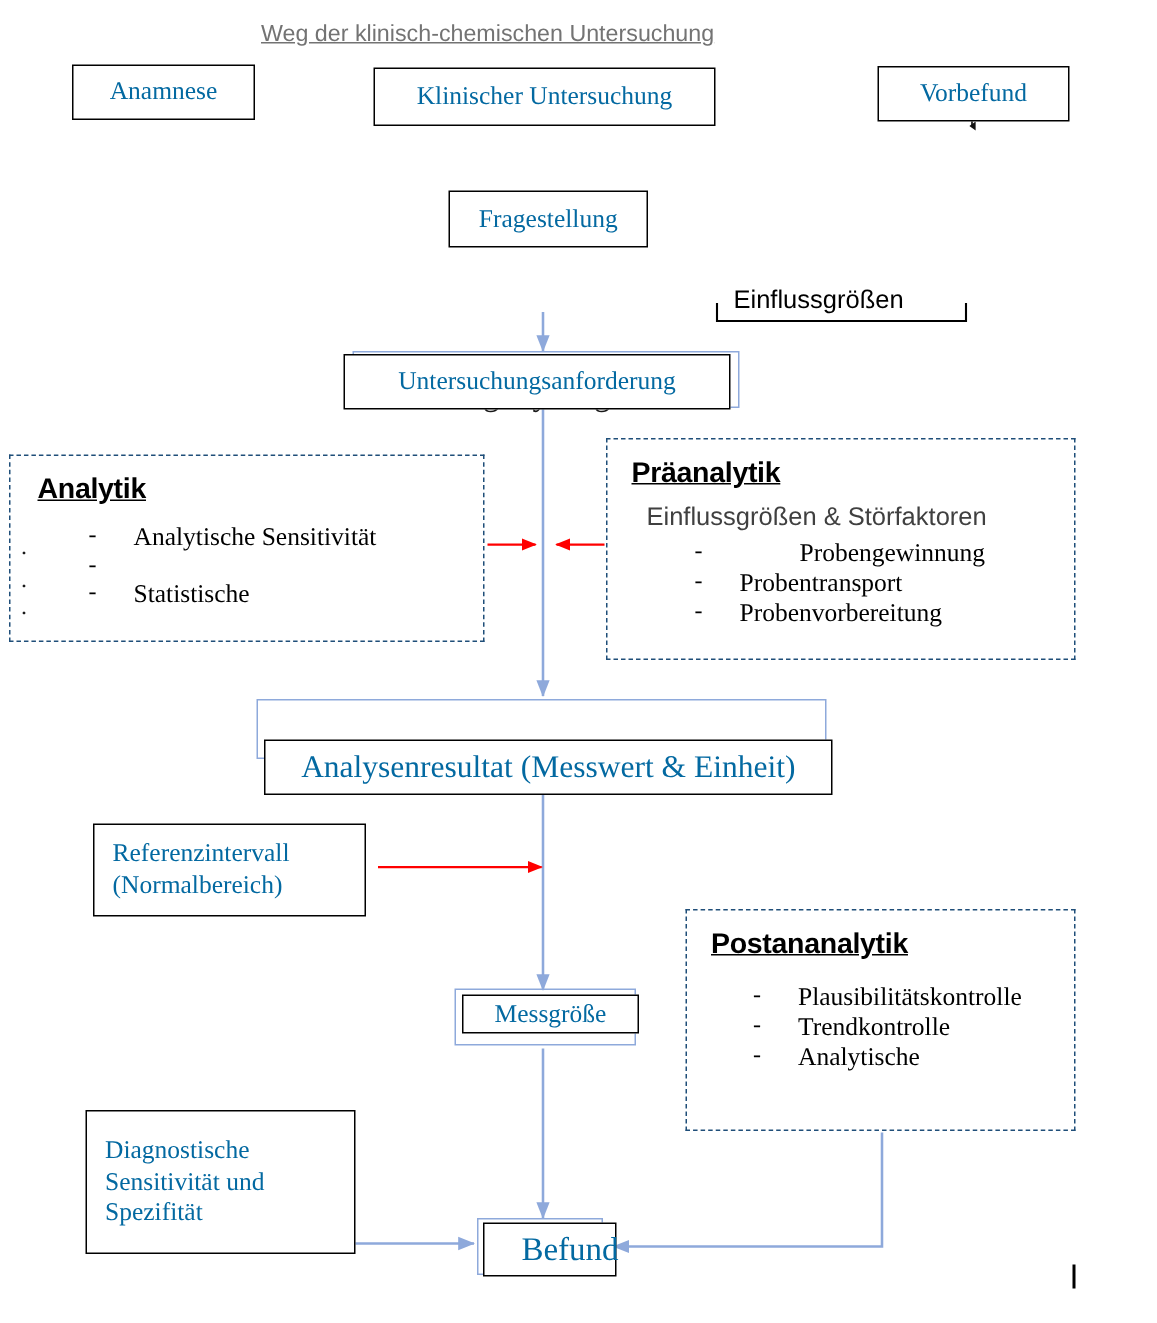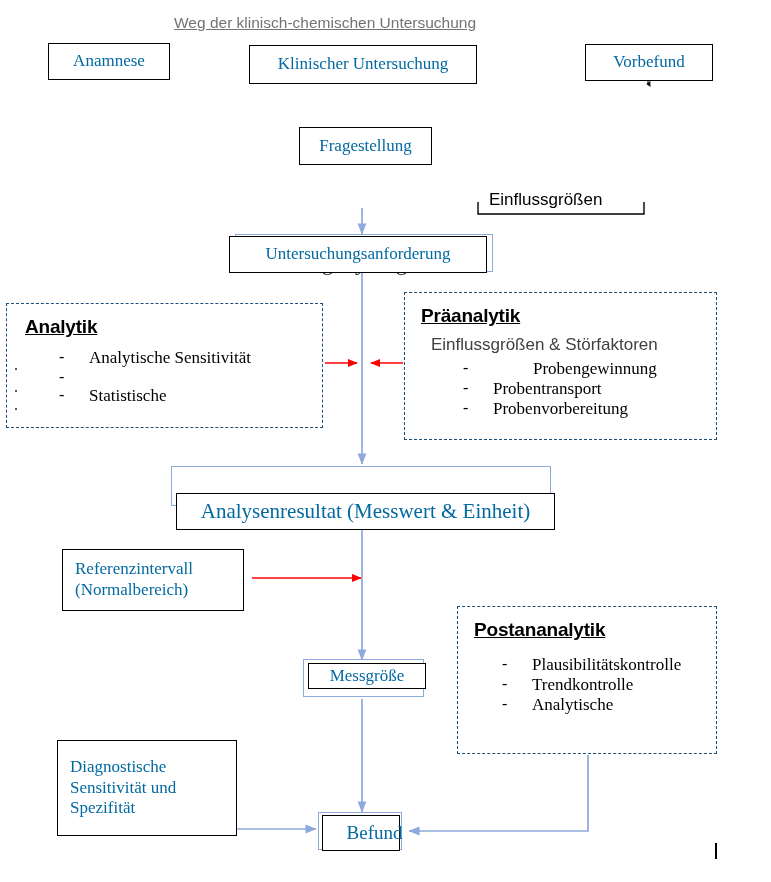--- a/index.html
+++ b/index.html
@@ -237,21 +237,21 @@
   <div class="blueshadow" style="left:303px;top:659px;width:121px;height:38px;"></div>
   <div class="box" style="left:308px;top:663px;width:118px;height:26px;font-size:17px;">Messgröße</div>
 
   <div class="box left-text" style="left:57px;top:740px;width:180px;height:96px;font-size:17px;flex-direction:column;align-items:flex-start;justify-content:center;">
     <span>Diagnostische</span>
     <span>Sensitivität und</span>
     <span>Spezifität</span>
   </div>
 
   <div class="blueshadow" style="left:318px;top:812px;width:84px;height:38px;"></div>
-  <div class="box" style="left:322px;top:815px;width:78px;height:36px;font-size:19px;padding-left:27px;">Befund</div>
+  <div class="box" style="left:322px;top:815px;width:89px;height:36px;font-size:22px;padding-left:27px;">Befund</div>
 
   <svg class="wires over" viewBox="0 0 771 882">
     <defs>
       <marker id="ah-red2" markerWidth="9" markerHeight="9" refX="6.0" refY="3" orient="auto" markerUnits="strokeWidth">
         <path d="M0,0.3 L6.6,3 L0,5.7 z" fill="#FF0000"></path>
       </marker>
     </defs>
 
     <line x1="325" y1="363" x2="357" y2="363" stroke="#FF0000" stroke-width="1.5" marker-end="url(#ah-red2)"></line>
 

